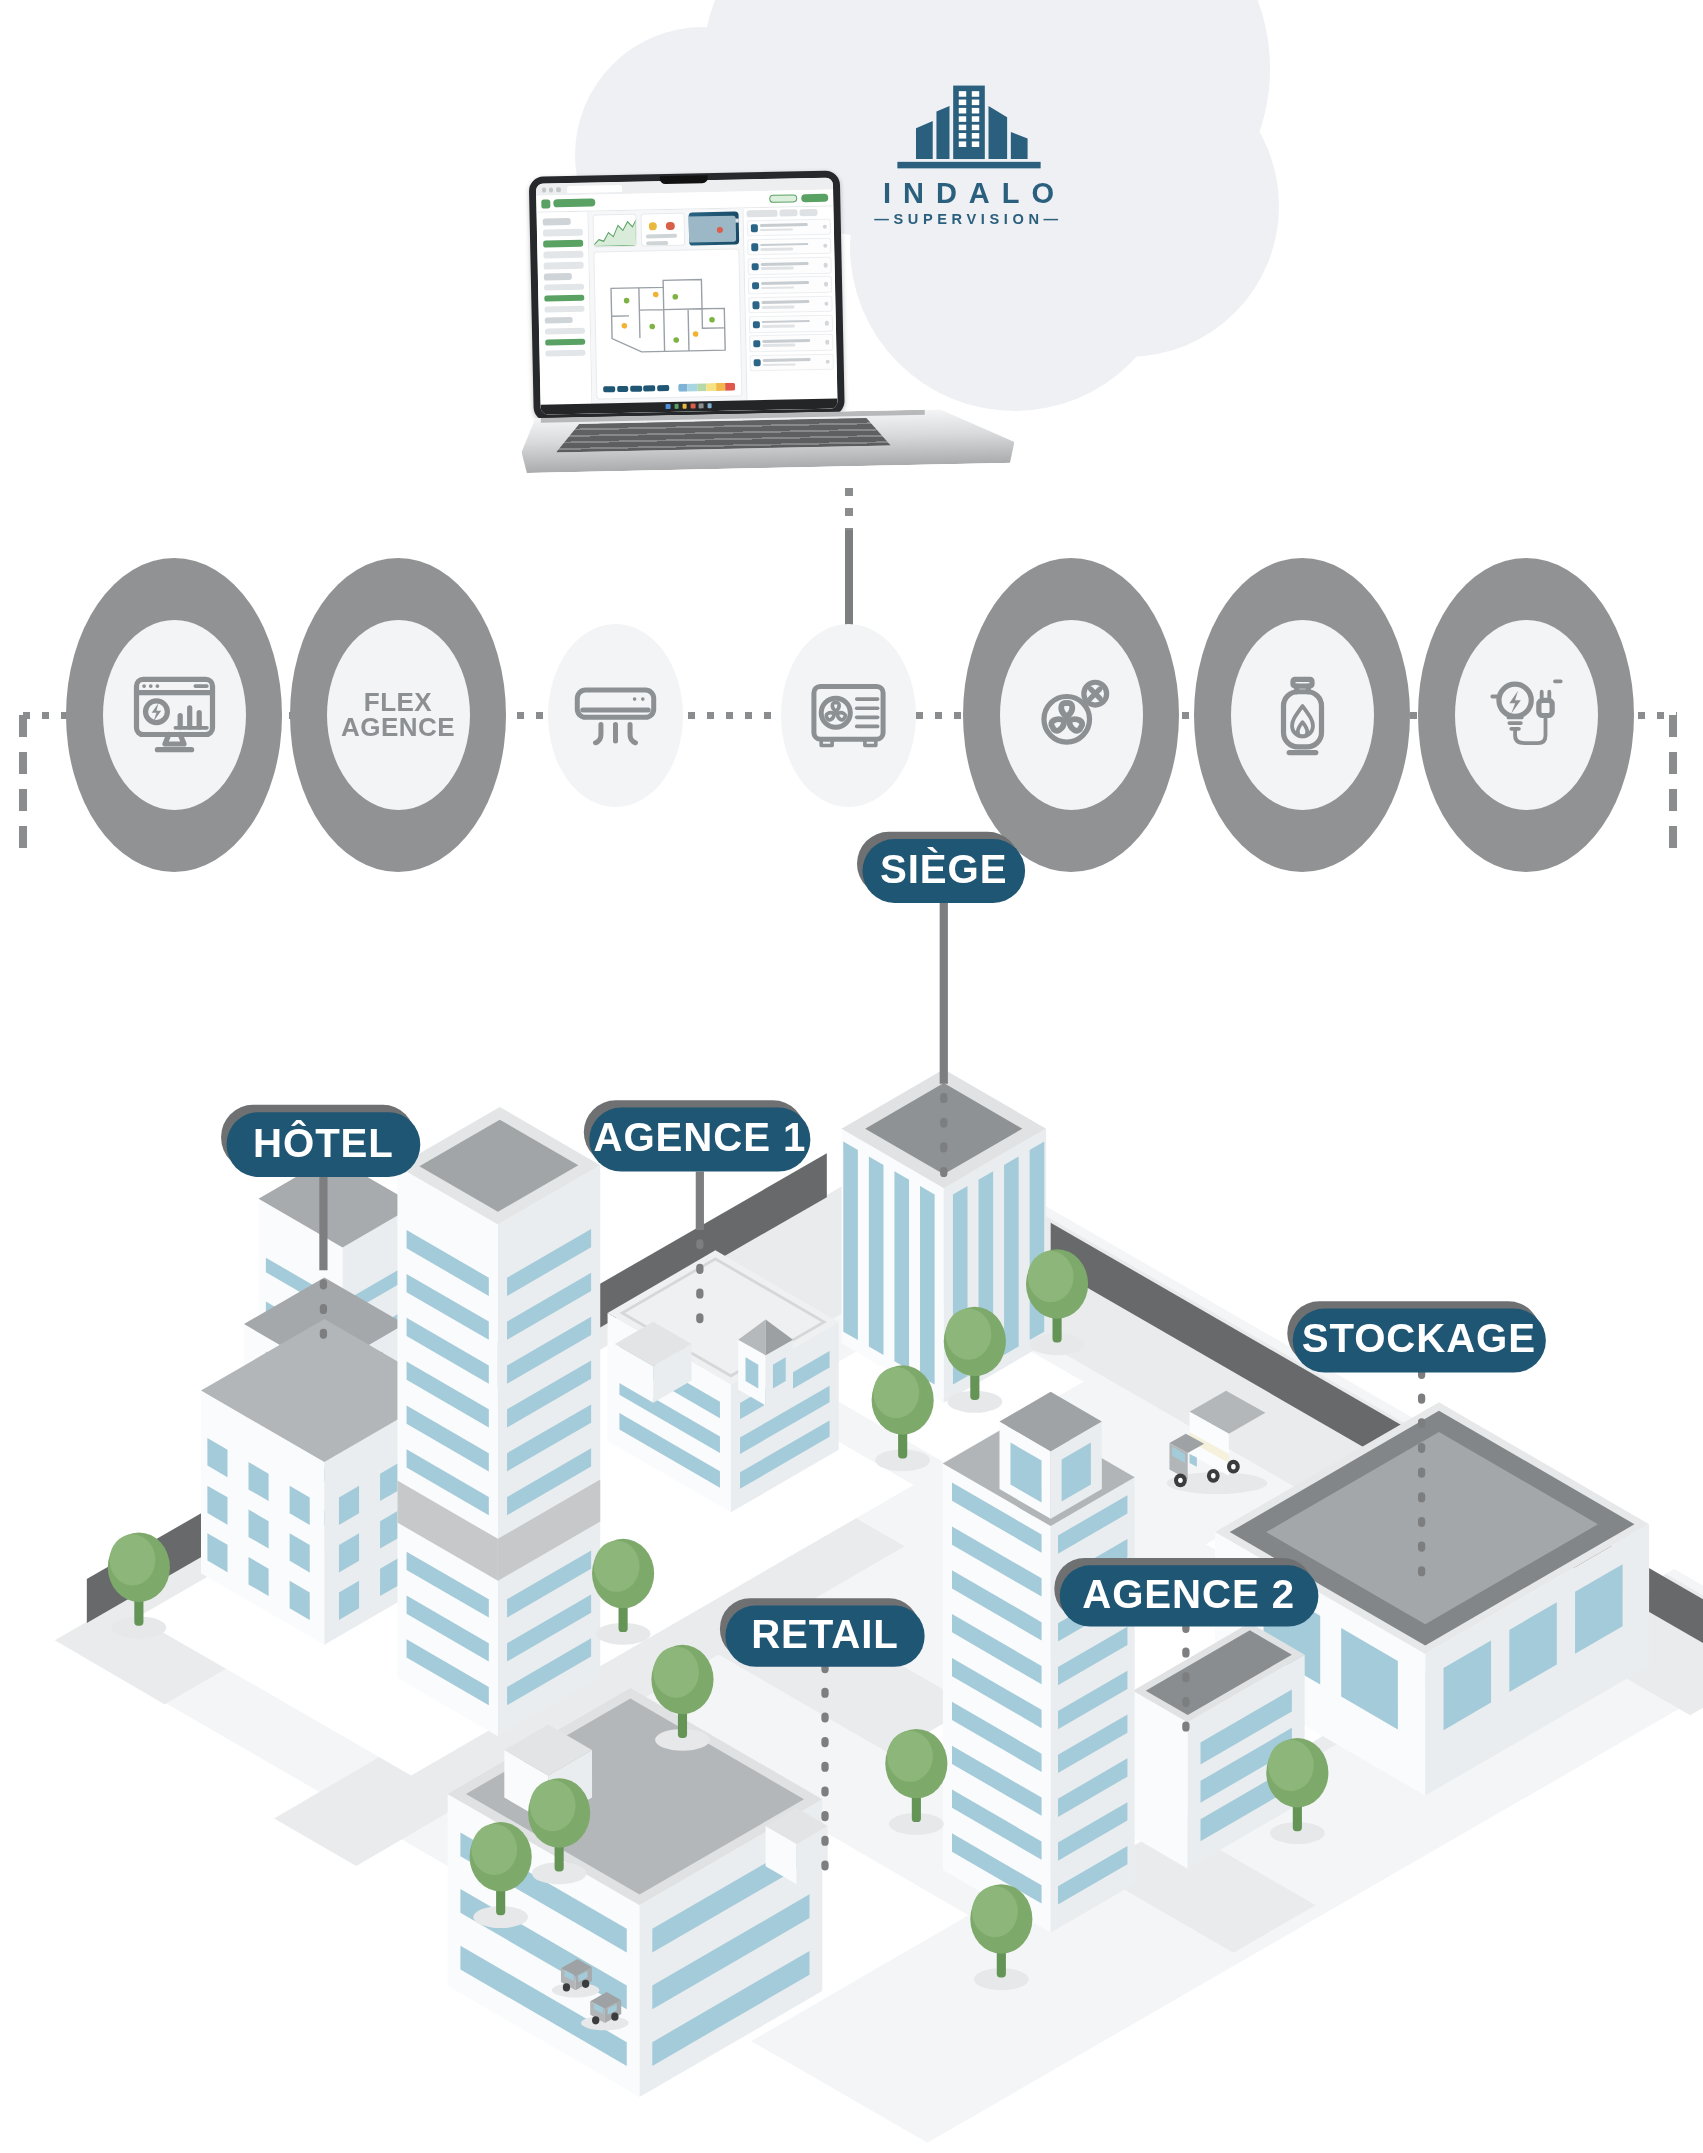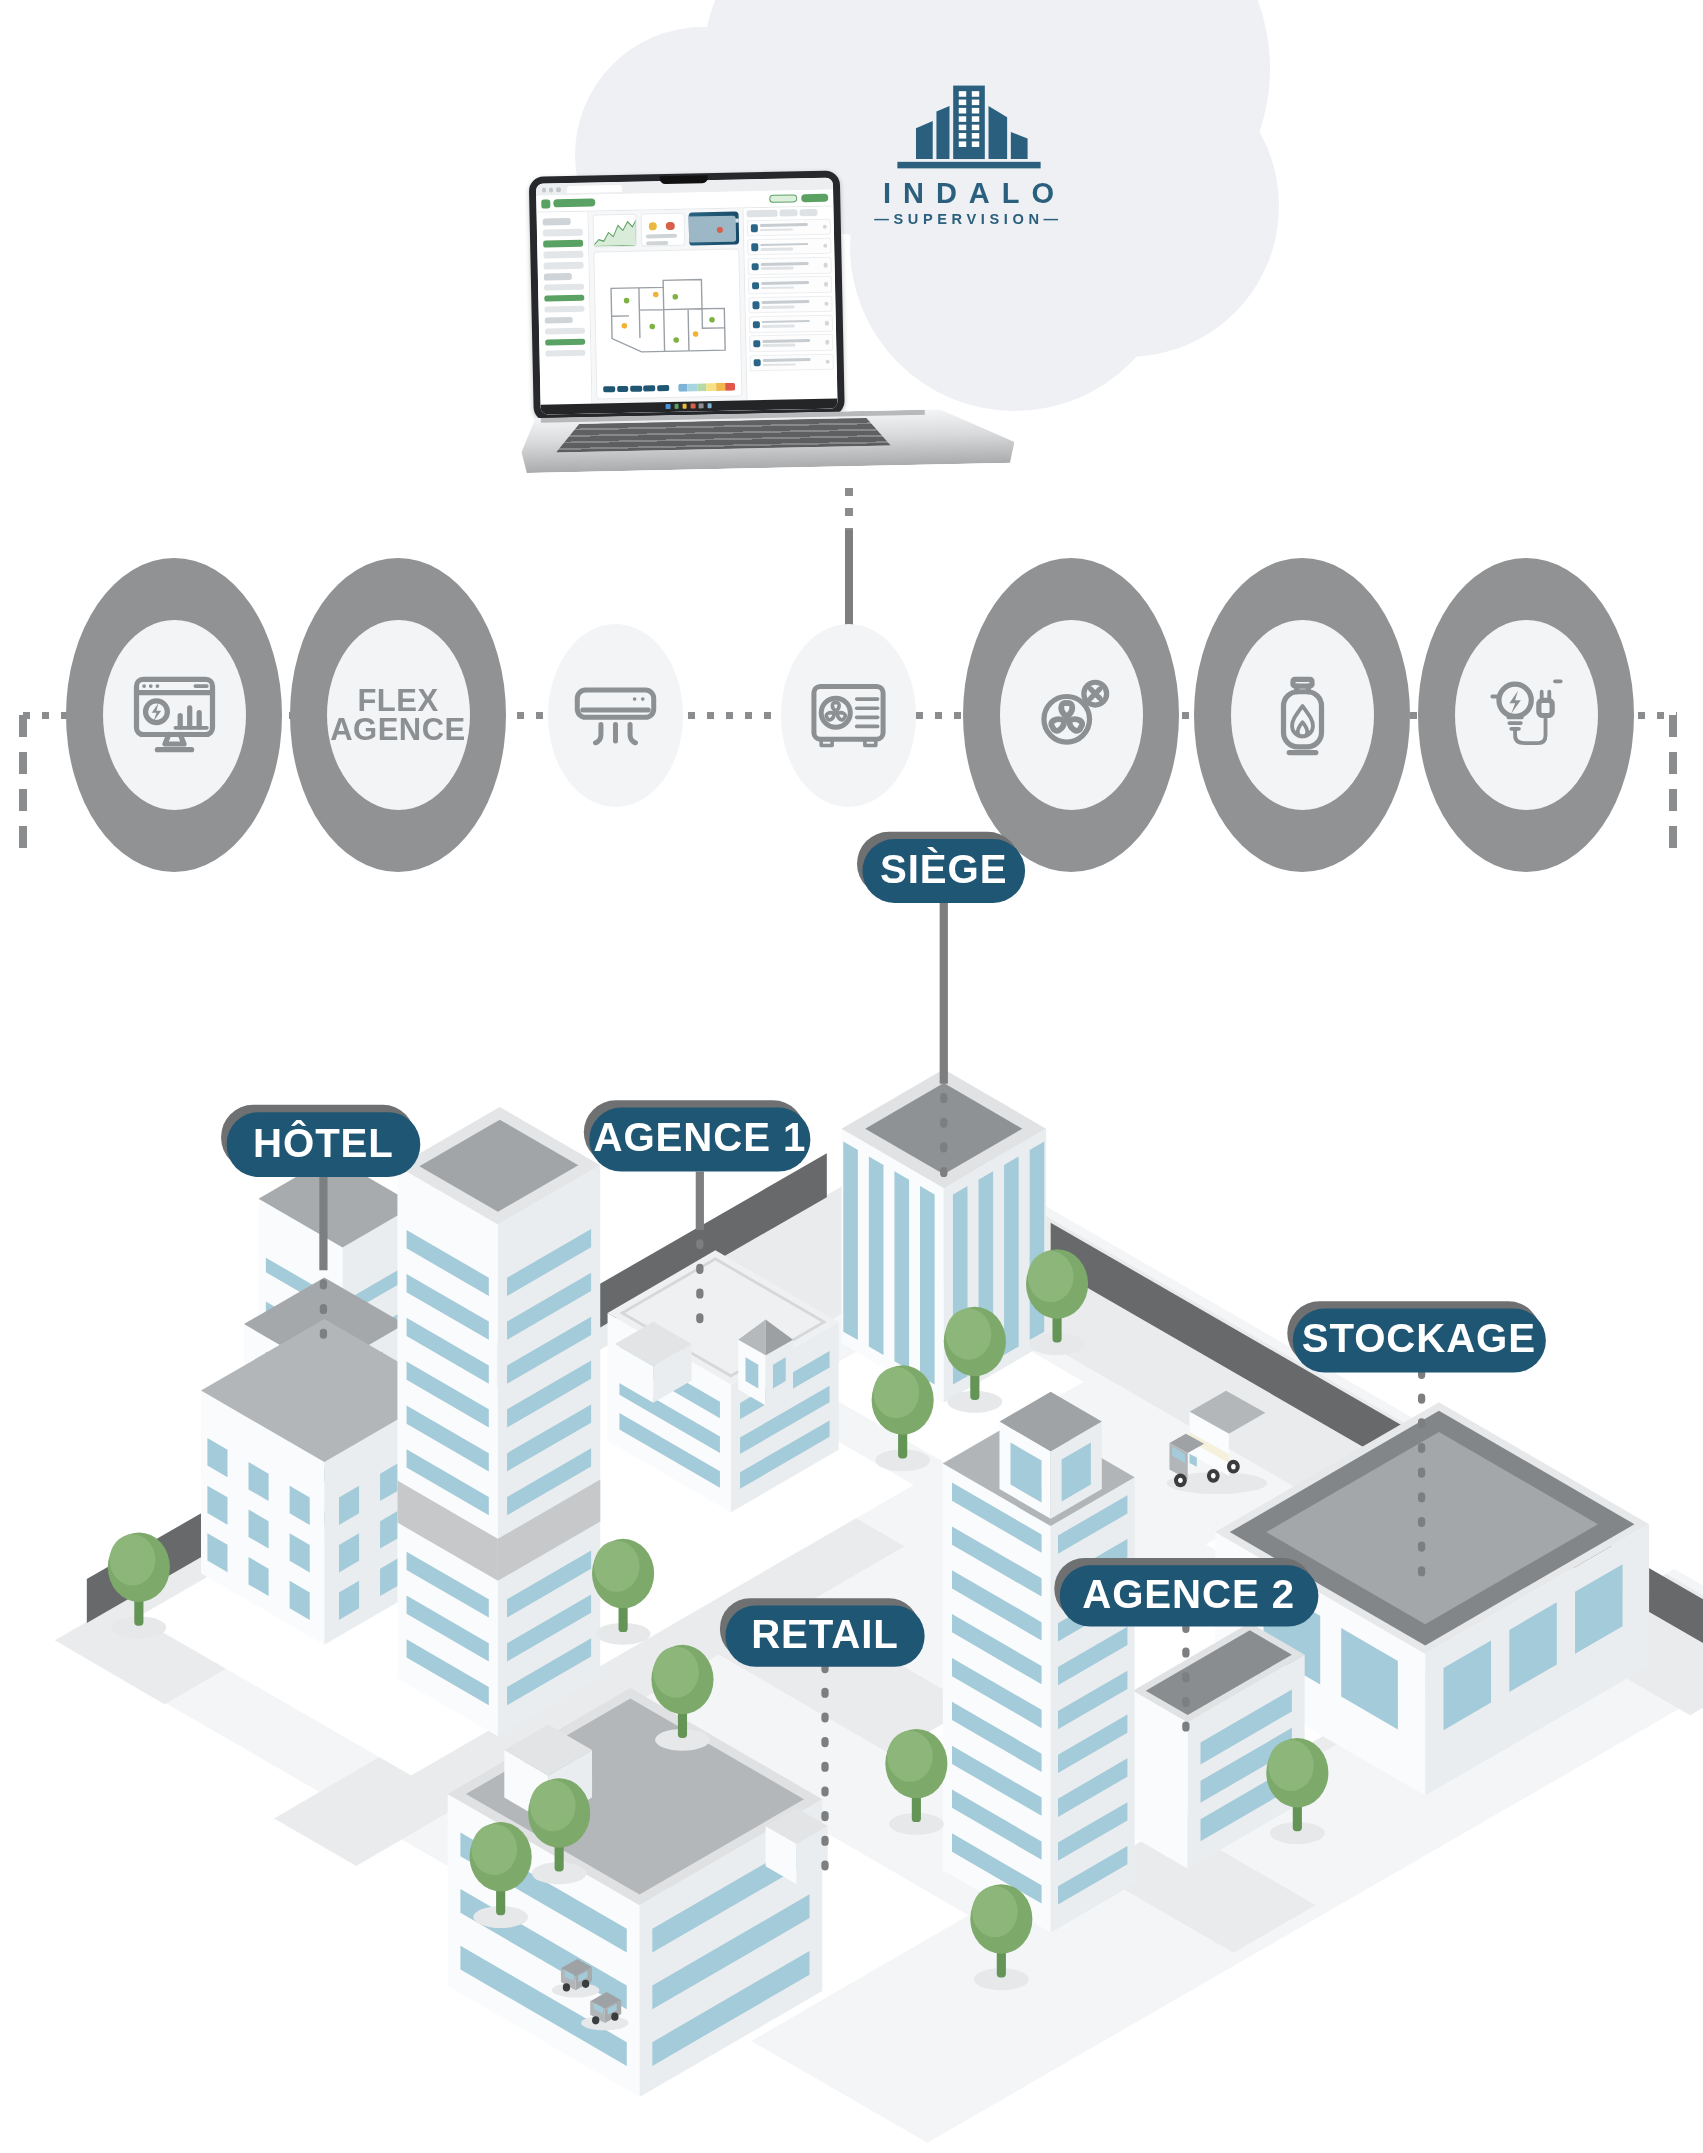--- a/index.html
+++ b/index.html
@@ -84,21 +84,21 @@
   
   .halo{position:absolute;width:216px;height:314px;border-radius:50%;background:var(--halo);z-index:2;
         display:flex;align-items:center;justify-content:center;}
   .node-inner{width:143px;height:190px;border-radius:50%;background:var(--node-bg);
         display:flex;align-items:center;justify-content:center;}
   .node-plain{position:absolute;width:135px;height:183px;border-radius:50%;background:var(--node-bg);z-index:2;
         display:flex;align-items:center;justify-content:center;}
   .icn{stroke:var(--icon);fill:none;stroke-width:5.5;stroke-linecap:round;stroke-linejoin:round;}
   .icn .fill{fill:var(--icon);stroke:none;}
   .icn .thin{stroke-width:4;}
-  .flex-label{color:var(--icon);font-weight:bold;font-size:31px;line-height:.95;text-align:center;letter-spacing:0.5px;}
+  .flex-label{color:var(--icon);font-weight:bold;font-size:26px;line-height:.95;text-align:center;letter-spacing:0.5px;}
 
   
   .city{position:absolute;left:0;top:804px;z-index:2;}
   .fL{fill:var(--face-light);} .fS{fill:var(--face-shade);} .win{fill:var(--window);}
   .plate{fill:var(--plate);} .road{fill:var(--road);} .pad{fill:var(--pad);}
   .band{fill:var(--band);}
   .shadow{fill:var(--shadow);} .trunk{fill:var(--trunk);}
   .crownD{fill:var(--tree);} .crownL{fill:var(--tree-light);}
   text{font-family:"Liberation Sans",sans-serif;}
   .pill-r{fill:var(--pill);} .pill-sh{fill:var(--pill-shadow);}

